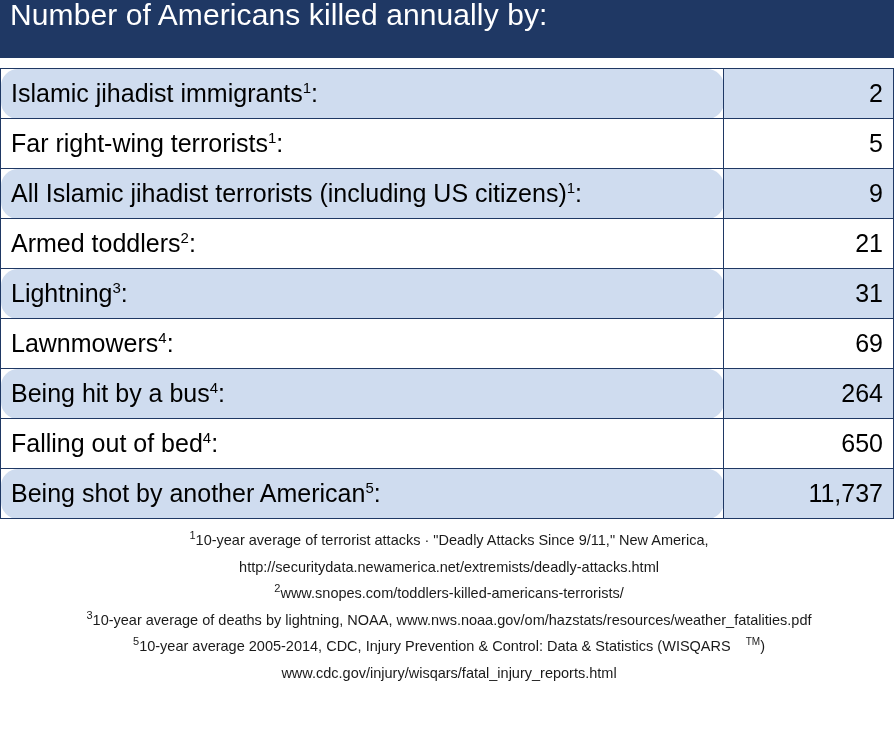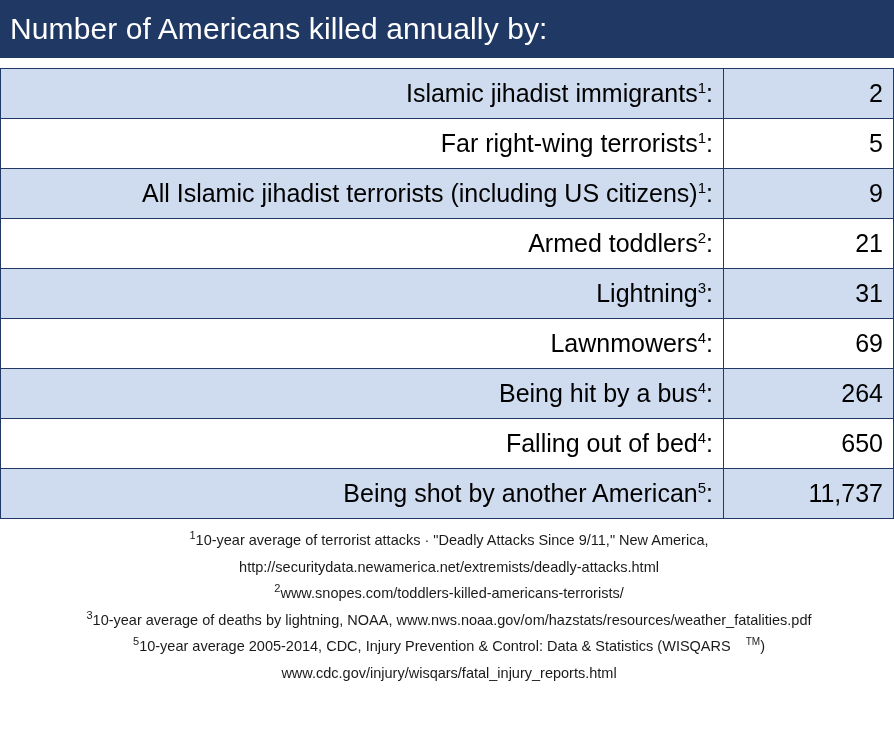--- a/index.html
+++ b/index.html
@@ -18,21 +18,20 @@
     width: 894px;
     height: 741px;
     position: relative;
     background: #ffffff;
   }
   .title-bar {
     background: #1F3864;
     color: #ffffff;
     height: 58px;
     display: flex;
-    align-items: center;
     padding: 0 0 0 10px;
     box-sizing: border-box;
   }
   .title-bar .title-text {
     font-size: 30px;
     font-weight: 400;
     letter-spacing: 0.1px;
     line-height: 1;
     white-space: nowrap;
   }
@@ -50,21 +49,22 @@
     height: 50px;
     box-sizing: border-box;
     vertical-align: middle;
     font-size: 25px;
     font-weight: 400;
     padding: 0 10px;
     white-space: nowrap;
     overflow: hidden;
   }
   td.label-cell {
-    text-align: right;
+    text-align: left;
+    border-radius: 17px;
   }
   td.value-cell {
     text-align: right;
     width: 170px;
     padding-right: 12px;
   }
   tr.shade td {
     background: #CFDCEF;
   }
   tr.plain td {

